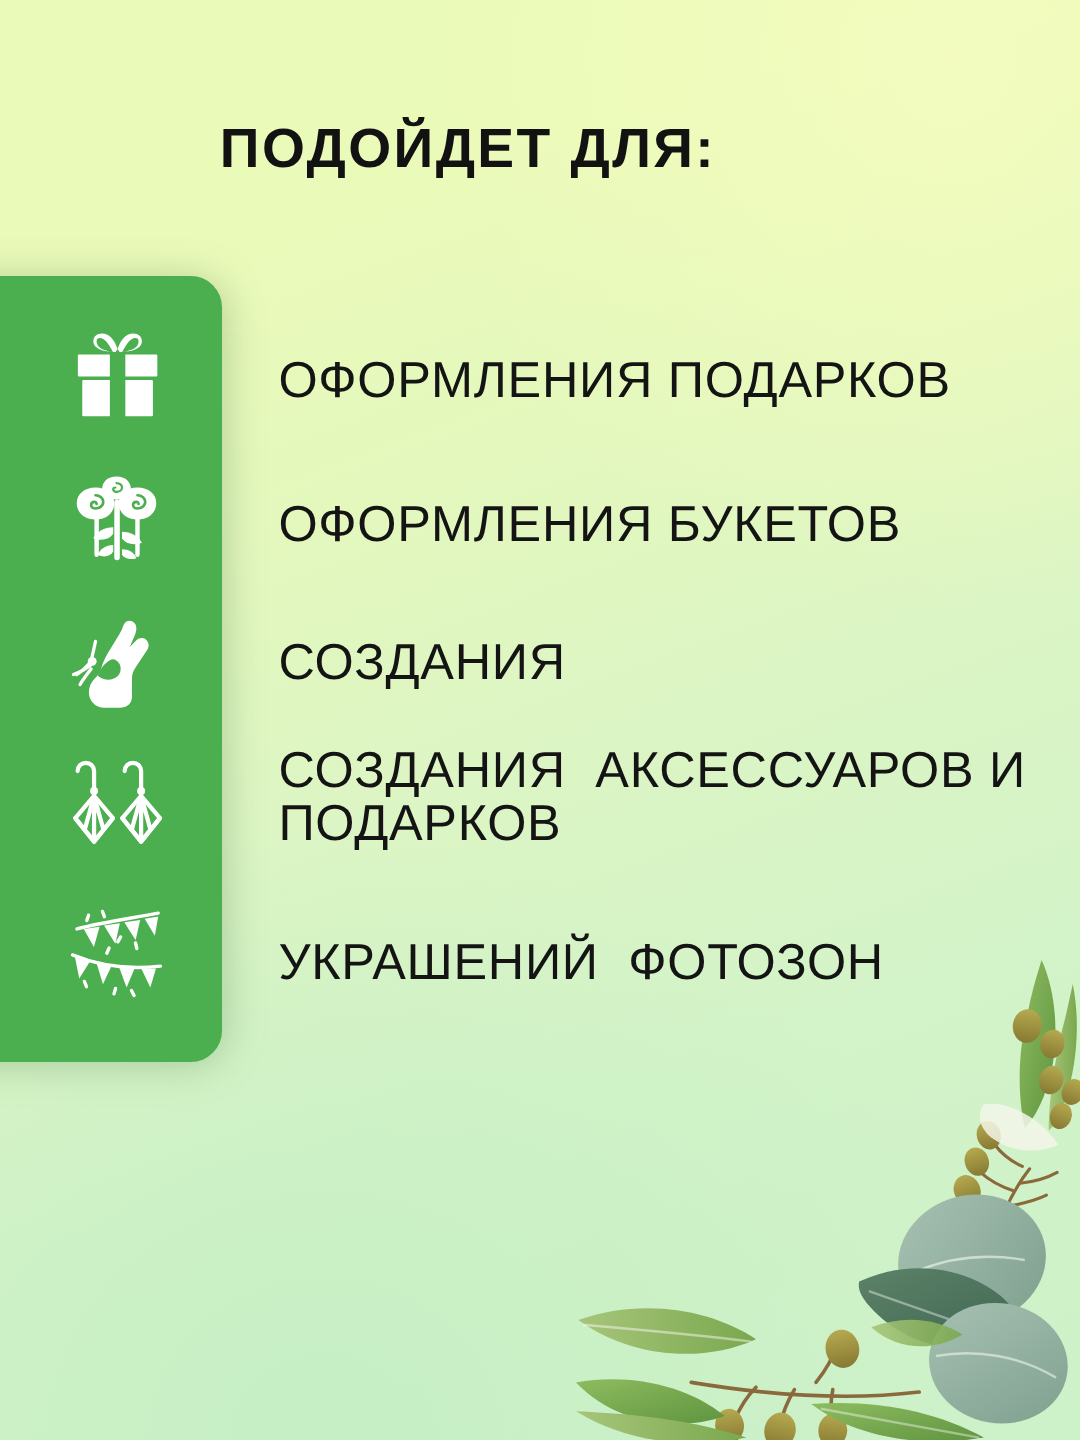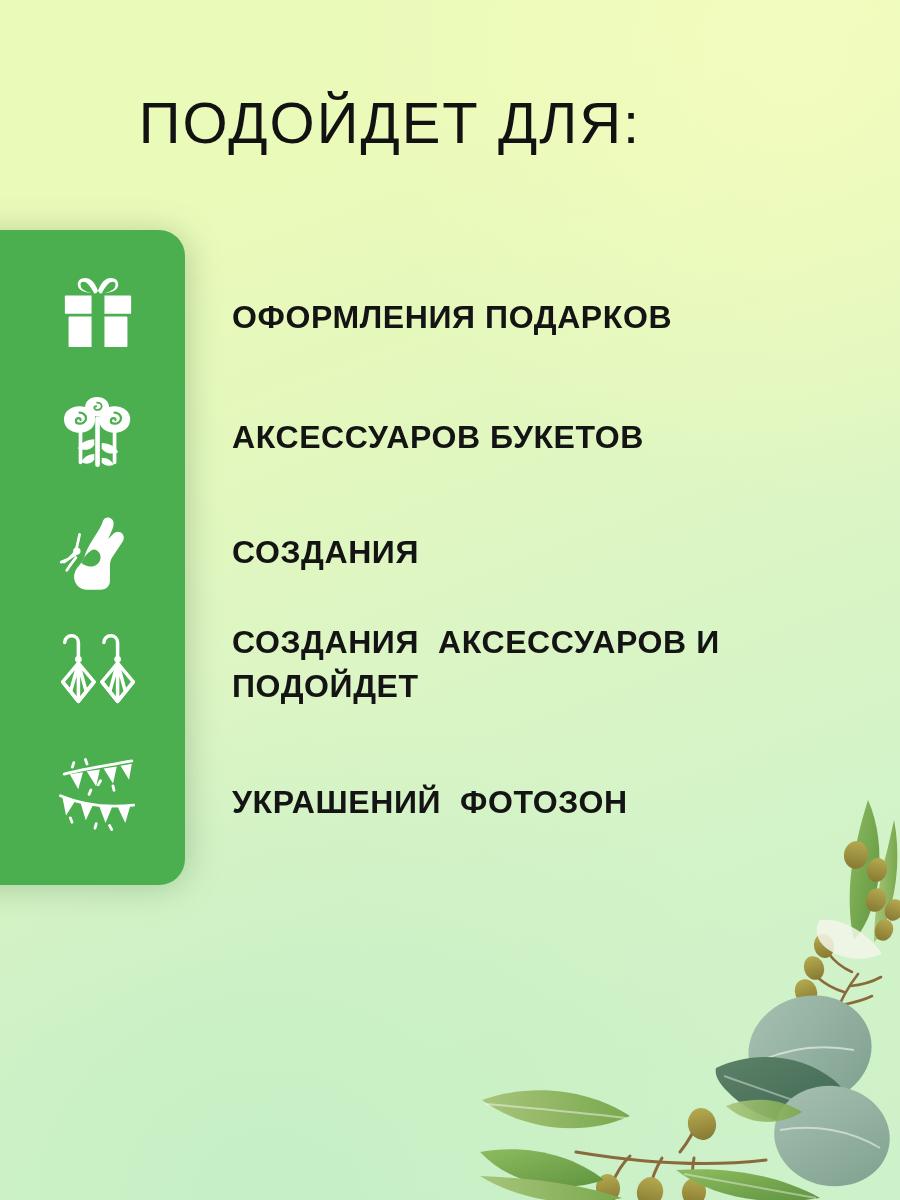--- a/index.html
+++ b/index.html
@@ -36,23 +36,23 @@
     pointer-events: none;
   }
 
   
   #title {
     position: absolute;
     top: 86px;
     left: 0;
     width: 780px;
     text-align: center;
-    font-size: 58px;
+    font-size: 46px;
     line-height: 74px;
-    font-weight: 400;
+    font-weight: 700;
     letter-spacing: 2px;
     color: #121212;
     white-space: nowrap;
   }
 
   
   #icon-panel-shadow {
     position: absolute;
     left: -40px;
     top: 232px;
@@ -90,25 +90,25 @@
   }
 
   
   #benefits {
     position: absolute;
     left: 232px;
     top: 240px;
     width: 640px;
   }
   .benefit {
-    font-size: 32px;
+    font-size: 42px;
     line-height: 44px;
     letter-spacing: 0.6px;
     color: #141414;
-    font-weight: 700;
+    font-weight: 400;
     white-space: pre;
   }
   .benefit-1 { position: absolute; top: 55px;  left: 0; }
   .benefit-2 { position: absolute; top: 175px; left: 0; }
   .benefit-3 { position: absolute; top: 290px; left: 0; }
   .benefit-4 { position: absolute; top: 380px; left: 0; text-align: center; }
   .benefit-5 { position: absolute; top: 540px; left: 0; }
 
   
   #floral {
@@ -221,24 +221,24 @@
         <rect x="20" y="76" width="3" height="8" rx="1.5" transform="rotate(-22 21 80)"></rect>
         <rect x="46" y="82" width="3" height="8" rx="1.5" transform="rotate(16 47 86)"></rect>
         <rect x="62" y="84" width="3" height="8" rx="1.5" transform="rotate(-28 63 88)"></rect>
       </svg>
     </div>
 
   </div>
 
   <div id="benefits">
     <div class="benefit benefit-1">ОФОРМЛЕНИЯ ПОДАРКОВ</div>
-    <div class="benefit benefit-2">АКСЕССУАРОВ БУКЕТОВ</div>
+    <div class="benefit benefit-2">ОФОРМЛЕНИЯ БУКЕТОВ</div>
     <div class="benefit benefit-3">СОЗДАНИЯ</div>
     <div class="benefit benefit-4">СОЗДАНИЯ  АКСЕССУАРОВ И</div>
-    <div class="benefit benefit-4" style="top:424px">ПОДОЙДЕТ</div>
+    <div class="benefit benefit-4" style="top:424px">ПОДАРКОВ</div>
     <div class="benefit benefit-5">УКРАШЕНИЙ  ФОТОЗОН</div>
   </div>
 
   <div id="floral">
     <svg width="420" height="400" viewBox="0 0 420 400">
       <defs>
         <linearGradient id="gSage" x1="0" y1="0" x2="1" y2="1">
           <stop offset="0%" stop-color="#a7c1b2"></stop>
           <stop offset="100%" stop-color="#7fa08f"></stop>
         </linearGradient>

